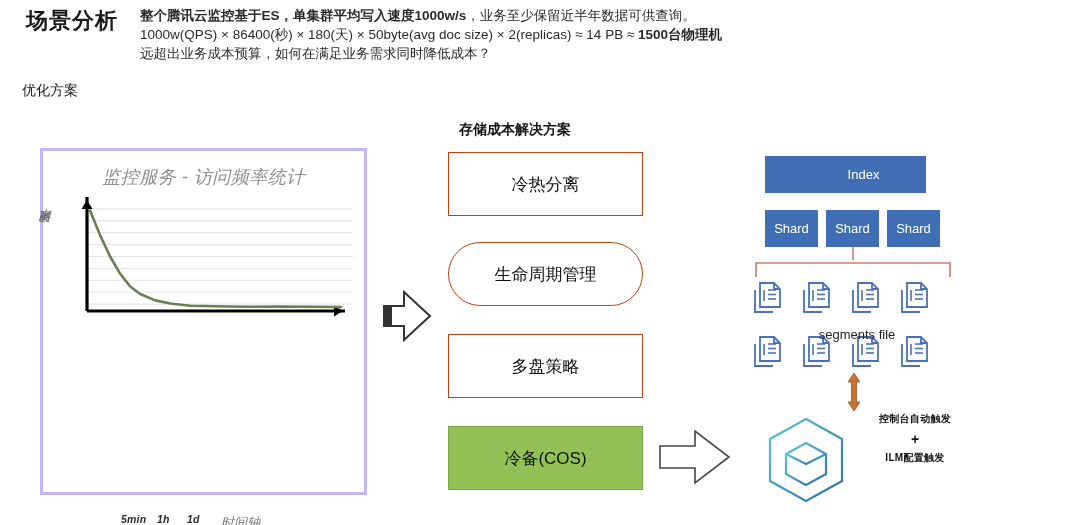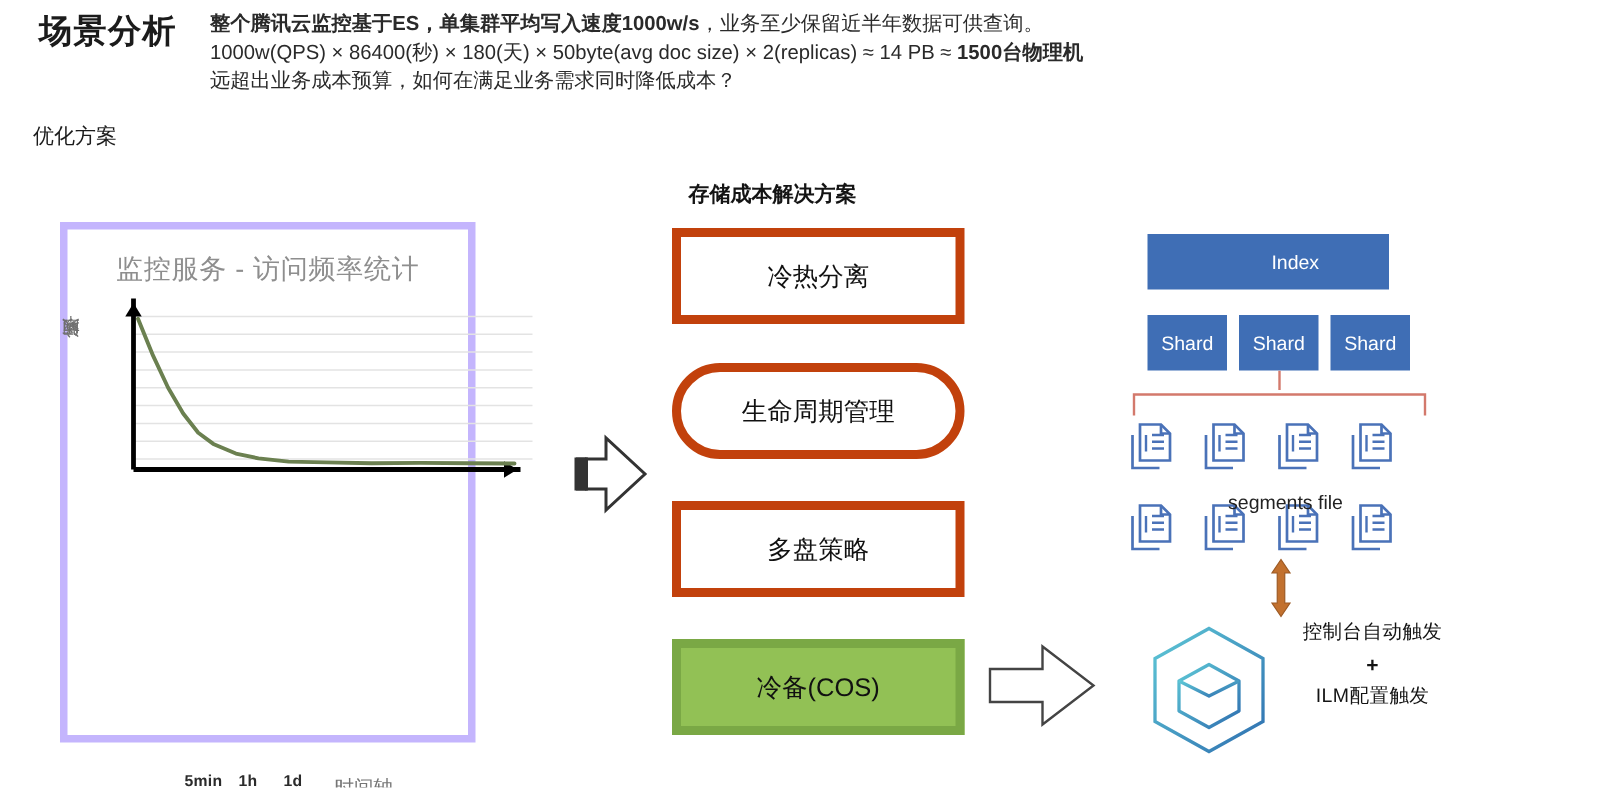--- a/index.html
+++ b/index.html
@@ -32,22 +32,22 @@
   .col-head {
     position: absolute; font-size: 14px; font-weight: bold; color: #141414;
     white-space: nowrap;
   }
   .col-head.left  { left: 101px; top: 121px; }
   .col-head.mid   { left: 459px; top: 121px; }
 
   
   .chart-panel {
     position: absolute; left: 40px; top: 148px;
-    width: 277px; height: 347px;
-    border: 5px solid #c4b5fd; background: #fff;
+    width: 327px; height: 347px;
+    border: 3px solid #c4b5fd; background: #fff; font-style: italic;
   }
   .chart-title {
     position: absolute; left: 0; top: 14px; width: 100%;
     text-align: center; font-size: 18px; color: #8e8e8e;
     letter-spacing: 0.5px;
   }
   .plot { position: absolute; left: 30px; top: 42px; width: 285px; height: 130px; }
   .ylab {
     position: absolute; left: -4px; top: 78px;
     font-size: 11.5px; color: #6f6f6f;
@@ -63,21 +63,21 @@
   .ticks .t1 { width: 36px; }
   .ticks .t2 { width: 30px; }
   .xlab {
     position: absolute; left: 178px; top: 363px;
     font-size: 13px; color: #757575;
   }
 
   
   .sol-box {
     position: absolute; left: 448px; width: 195px; height: 64px;
-    border: 6px solid #c2410c; background: #ffffff;
+    border: 1px solid #c2410c; background: #ffffff;
     display: flex; align-items: center; justify-content: center;
     font-size: 17px; color: #111;
   }
   .sol-box.b0 { top: 152px; }
   .sol-box.b1 { top: 242px; border-radius: 32px; }
   .sol-box.b2 { top: 334px; }
   .sol-box.b3 { top: 426px; background: #92c155; border-color: #7aa845; }
 
   
   .arrow1 { position: absolute; left: 382px; top: 288px; }
@@ -108,21 +108,21 @@
     text-align: center; font-size: 13px; color: #222;
   }
   .updown { position: absolute; left: 845px; top: 372px; }
 
   .cube { position: absolute; left: 760px; top: 414px; }
 
   .trig {
     position: absolute; left: 855px; top: 412px; width: 120px;
     text-align: center;
   }
-  .trig .t-line { font-size: 13px; font-weight: normal; color: #141414; letter-spacing: 0.3px; }
+  .trig .t-line { font-size: 10px; font-weight: bold; color: #141414; letter-spacing: 0.3px; }
   .trig .t-plus { font-size: 14px; font-weight: bold; color: #141414; margin: 5px 0 4px; }
 </style>
 </head>
 <body>
 
 <div id="root">
 
   <div class="hdr-title">场景分析</div>
 
   <div class="hdr-body">

